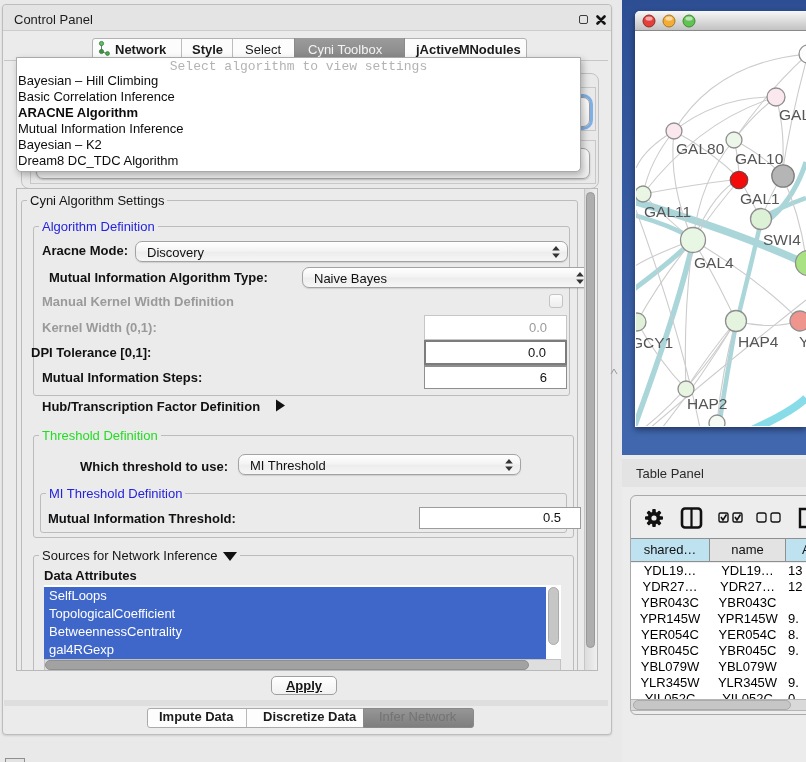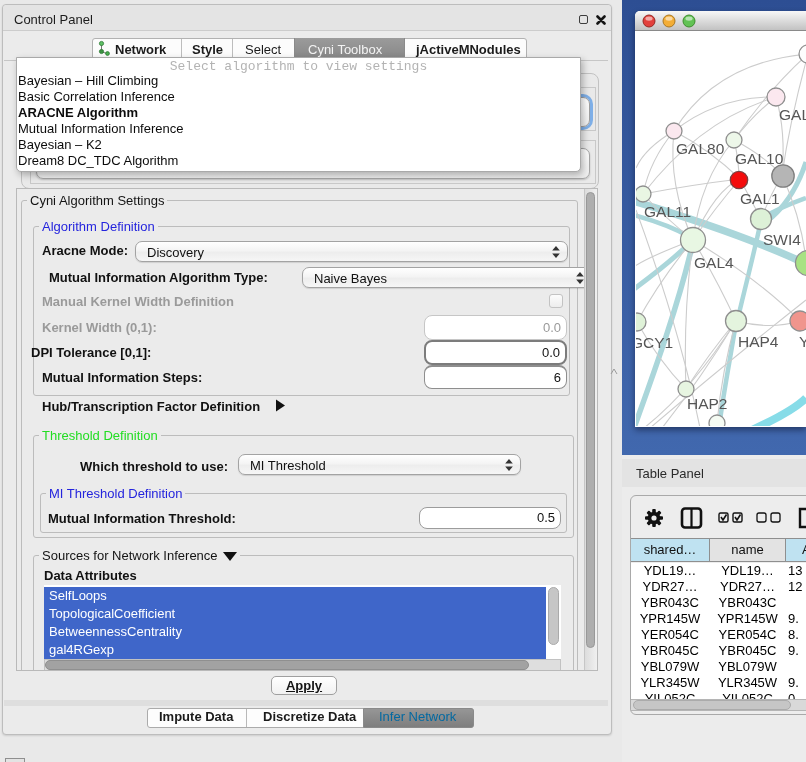--- a/index.html
+++ b/index.html
@@ -8,21 +8,21 @@
   #stage { position:absolute; top:0; left:0; width:806px; height:762px; }
   .abs { position:absolute; }
   .b { font-weight:bold; }
   .gray { color:#9a9a9a;text-align:right; }
   
   .combo { position:absolute; border:1px solid #a3a3a3; border-radius:7px;
            background:linear-gradient(#ffffff, #f4f4f4 45%, #ededed 55%, #f6f6f6);
            box-shadow:0 1px 1px rgba(0,0,0,0.12); }
   .combo .ct { position:absolute; left:11px; top:50%; transform:translateY(-50%); white-space:nowrap; }
   .combo svg { position:absolute; right:7px; top:50%; transform:translateY(-50%); }
-  .field { position:absolute; background:#fff; text-align:right; padding-right:5px;border-radius:8px; }
+  .field { position:absolute; background:#fff; text-align:right; padding-right:19px; }
   .grp { position:absolute; border:1px solid #bcbcbc; border-radius:3px; }
   .grpt { position:absolute; background:#ebebeb; padding:0 3px; line-height:13px; }
 </style>
 </head>
 <body>
 <div id="stage">
 
   <div class="abs" id="cpwin" style="left:2px; top:4px; width:610px; height:731px; background:#ebebeb; border:1px solid #bdbdbd; border-radius:4px; box-shadow:0 1px 2px rgba(0,0,0,0.12);"></div>
 
   <div class="abs" style="left:3px; top:5px; width:608px; height:26px; background:#e4e4e4; border-bottom:1px solid #cccccc; border-radius:4px 4px 0 0;"></div>
@@ -119,21 +119,21 @@
         <svg width="8" height="12">
           <path d="M4,0 L7.8,4.5 L0.2,4.5 Z" fill="#333"></path>
           <path d="M4,12 L7.8,7.5 L0.2,7.5 Z" fill="#333"></path>
         </svg>
       </div>
 
     <div class="grp" style="left:23px; top:304px; width:527px; height:40px;"></div>
     <div class="grpt" style="left:29px; top:298px; color:#2424dd;text-align:center;">MI Threshold Definition</div>
 
     <div class="abs b" style="left:31px; top:322px;">Mutual Information Threshold:</div>
-    <div class="field" style="left:402px; top:318px; width:142px; height:22px; border:1px solid #9c9c9c; line-height:20px;">0.5</div>
+    <div class="field" style="left:402px; top:318px; width:162px; height:22px; border:1px solid #9c9c9c; line-height:20px;">0.5</div>
 
     <div class="grp" style="left:16px; top:366px; width:541px; height:310px;"></div>
     <div class="grpt" style="left:22px; top:360px; color:#141414;">Sources for Network Inference <span style="display:inline-block; width:0; height:0; border-left:7px solid transparent; border-right:7px solid transparent; border-top:9px solid #111; vertical-align:middle; margin-left:2px;"></span></div>
 
     <div class="abs b" style="left:27px; top:379px;">Data Attributes</div>
 
     <div class="abs" style="left:27px; top:396px; width:517px; height:74px; background:#ffffff;"></div>
     <div class="abs" style="left:27px; top:398px; width:502px; height:72px; background:#3f66c9; color:#ffffff; line-height:18px; padding-left:5px;">SelfLoops<br>TopologicalCoefficient<br>BetweennessCentrality<br>gal4RGexp</div>
     <div class="abs" style="left:531px; top:398px; width:11px; height:58px; background:#c6c6c6; border:1px solid #aaaaaa; border-radius:6px;"></div>
 
@@ -145,21 +145,21 @@
   <div class="abs" style="left:586px; top:192px; width:9px; height:456px; background:#aeaeae; border:1px solid #989898; border-radius:5px;"></div>
 
   <div class="abs" style="left:271px; top:676px; width:66px; height:19px; background:linear-gradient(#ffffff,#f1f1f1); border:1px solid #9f9f9f; border-radius:5px; text-align:center; line-height:18px; font-weight:bold; color:#141414;text-decoration:underline;">Apply</div>
 
   <div class="abs" style="left:4px; top:700px; width:604px; height:6px; background:#dedede;"></div>
   <div class="abs" id="btabs" style="left:147px; top:708px; width:327px; height:20px; background:#fdfdfd; border:1px solid #ababab; border-radius:3px;"></div>
   <div class="abs" style="left:246px; top:709px; width:1px; height:18px; background:#b9b9b9;"></div>
   <div class="abs" style="left:363px; top:708px; width:111px; height:20px; background:linear-gradient(#969696,#7e7e7e); border:1px solid #8a8a8a; border-radius:0 3px 3px 0;"></div>
   <div class="abs" style="left:159px; top:709px; font-weight:bold; color:#1b1b1b;">Impute Data</div>
   <div class="abs" style="left:263px; top:709px; font-weight:bold; color:#1b1b1b;">Discretize Data</div>
-  <div class="abs" style="left:379px; top:709px; color:#0369a1;">Infer Network</div>
+  <div class="abs" style="left:379px; top:709px; color:#737373;">Infer Network</div>
 
   <div class="abs" style="left:5px; top:758px; width:20px; height:10px; background:#e3e3e3; border:1px solid #8f8f8f;"></div>
 
   <svg class="abs" style="left:610px; top:367px;" width="8" height="9">
       <path d="M1,7 L4,2 L7,7" fill="none" stroke="#9a9a9a" stroke-width="1"></path>
     </svg>
 
   <div class="abs" style="left:622px; top:0px; width:184px; height:455px; background:linear-gradient(#2d4e93,#4168ae);"></div>
 
   <div class="abs" style="left:635px; top:11px; width:171px; height:416px; background:#ffffff; border-radius:5px 0 0 0; box-shadow:0 3px 6px rgba(0,0,20,0.45);"></div>

